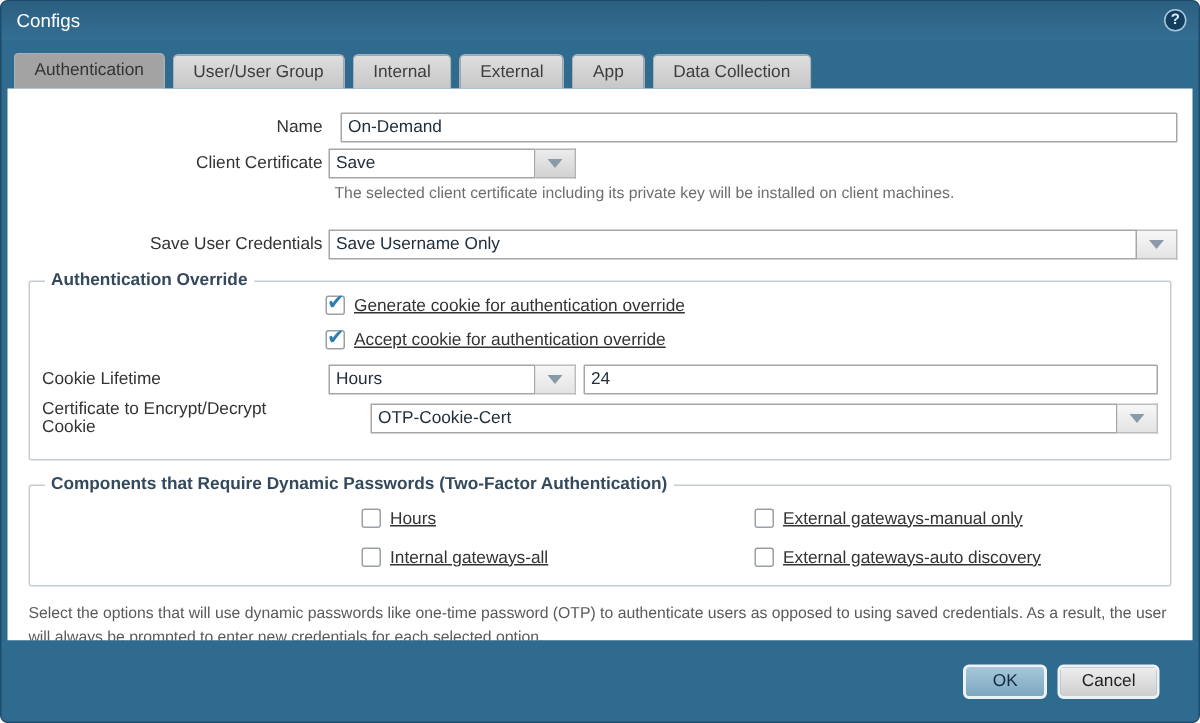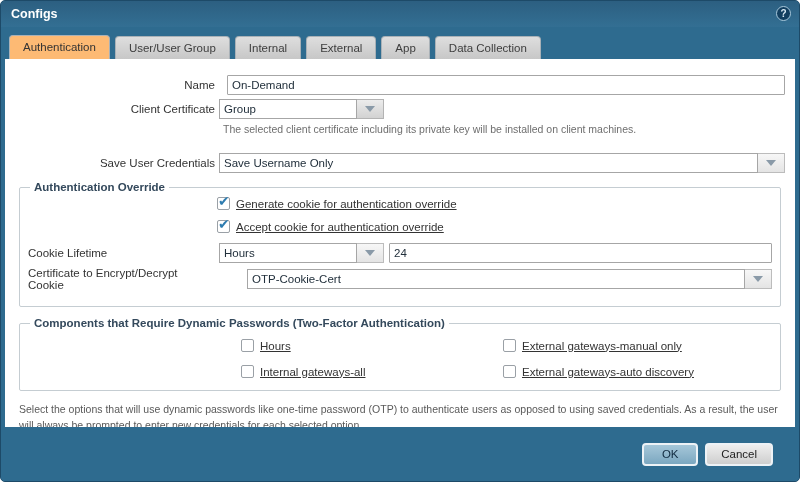--- a/index.html
+++ b/index.html
@@ -14,21 +14,21 @@
     position: relative;
   }
   
   .titlebar {
     height: 26px; flex: 0 0 26px;
     background: linear-gradient(180deg, #2c5f81 0%, #336f93 100%);
     display: flex; align-items: center;
     padding: 0 10px;
     position: relative;
   }
-  .title { color: #ffffff; font-size: 12.5px; font-weight: bold; }
+  .title { color: #ffffff; font-size: 12.5px; font-weight: normal; }
   .help-icon {
     position: absolute; right: 8px; top: 5px;
     width: 15px; height: 15px; border-radius: 50%;
     background: #123f60;
     border: 1px solid #a8c9dc;
     color: #d9eaf4; font-size: 10px; font-weight: bold;
     display: flex; align-items: center; justify-content: center;
     cursor: pointer; line-height: 1;
   }
   
@@ -39,21 +39,21 @@
   }
   .tab {
     background: linear-gradient(180deg, #dedede 0%, #c7c7c7 100%);
     border: 1px solid #a9b1b7; border-bottom: none;
     border-radius: 4px 4px 0 0;
     padding: 5px 13px 5px;
     font-size: 11.5px; color: #3d3d3d;
     white-space: nowrap; cursor: pointer;
   }
   .tab.active {
-    background: #fdba74; color: #333333;
+    background: #a3a3a3; color: #333333;
     padding-bottom: 6px;
   }
   
   .content {
     flex: 1 1 auto;
     background: #ffffff;
     margin: 0 4px;
     padding: 16px 10px 0 10px;
     font-size: 11.5px; color: #333333;
     overflow: hidden;
@@ -175,21 +175,21 @@
   <div class="content">
 
     <div class="frow">
       <div class="flabel">Name</div>
       <input class="text-input" type="text" value="On-Demand" style="">
     </div>
 
     <div class="frow">
       <div class="flabel">Client Certificate</div>
       <div class="combo narrow">
-        <div class="val">Group</div>
+        <div class="val">Save</div>
         <div class="dd-btn">
           <span class="dd-arrow"></span>
         </div>
       </div>
     </div>
     <div class="helper-row">The selected client certificate including its private key will be installed on client machines.</div>
 
     <div class="spacer8"></div>
 
     <div class="frow">

